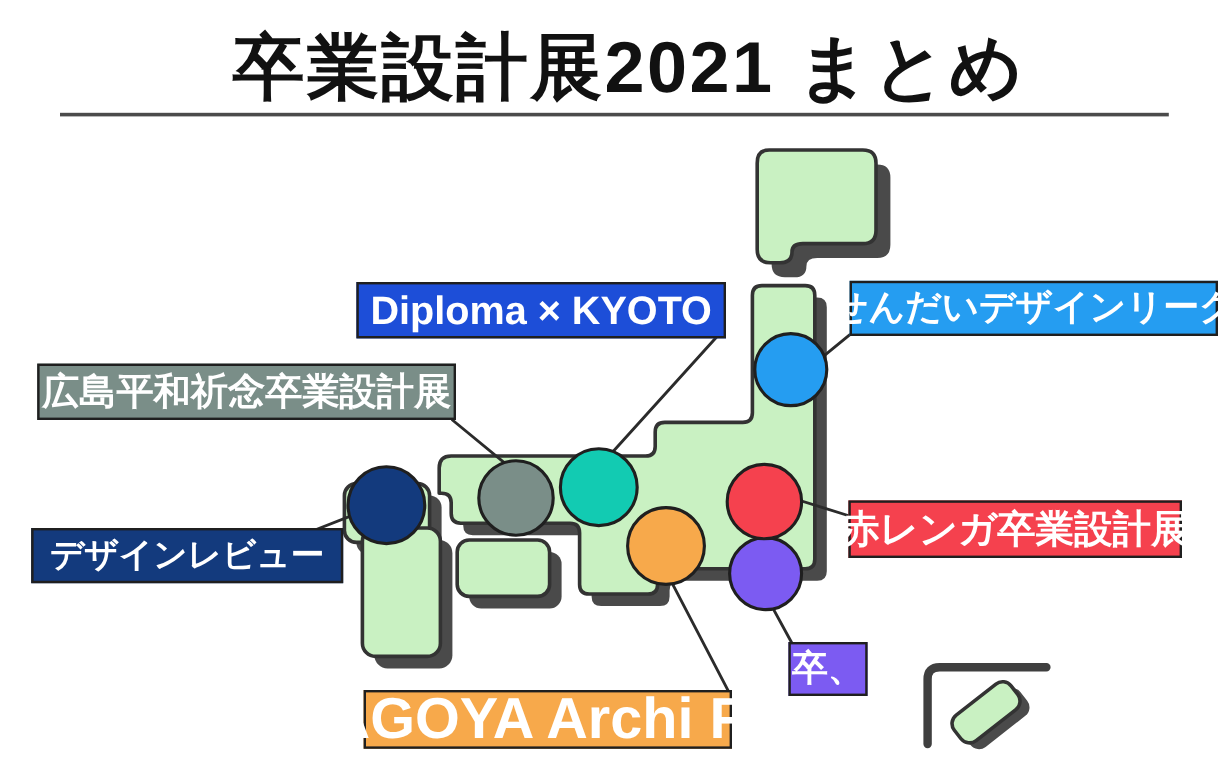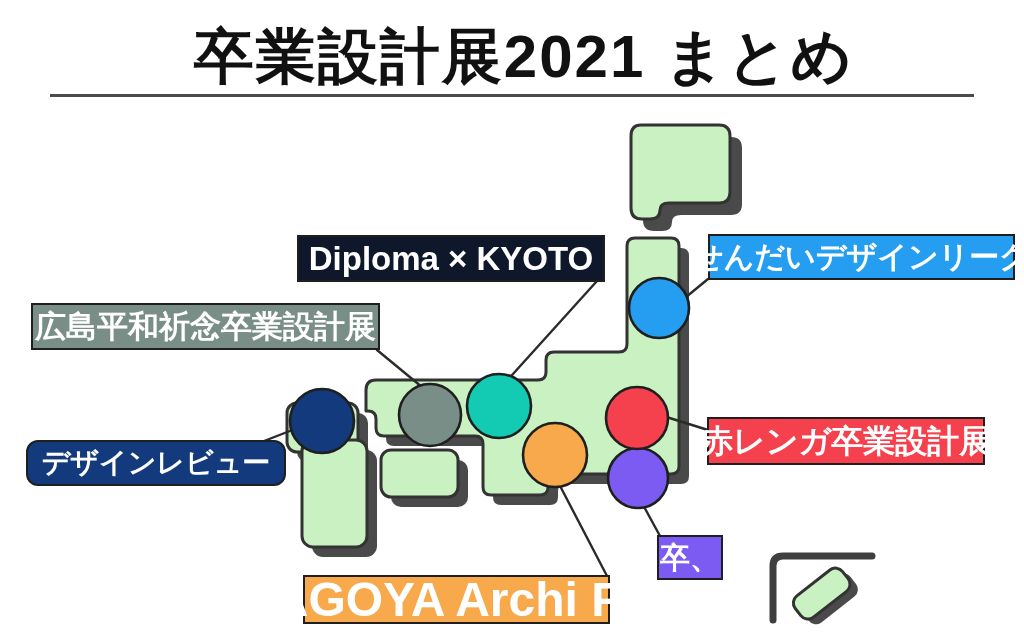--- a/index.html
+++ b/index.html
@@ -73,33 +73,33 @@
       <circle class="marker" cx="638" cy="478" r="30" style="fill: rgb(124, 91, 242);"></circle>
       <circle class="marker" cx="637" cy="418" r="31" style="fill: rgb(245, 65, 78);"></circle>
       <circle class="marker" cx="659" cy="308" r="30" style="fill: rgb(37, 157, 241);"></circle>
       <circle class="marker" cx="499" cy="406" r="32" style="fill: rgb(18, 203, 178);"></circle>
       <circle class="marker" cx="430" cy="415" r="31" style="fill: rgb(122, 142, 136);"></circle>
       <circle class="marker" cx="322" cy="421" r="32" style="fill: rgb(19, 58, 125);"></circle>
       <circle class="marker" cx="555" cy="455" r="32" style="fill: rgb(247, 169, 75);"></circle>
     </g>
   </svg>
 
-  <div class="event-label" style="left: 297px; top: 235px; width: 308px; height: 47px; font-size: 33px; background: #0f172a;">
+  <div class="event-label" style="left: 297px; top: 235px; width: 308px; height: 47px; font-size: 33px; background: #1d4ed8;">
     <span>Diploma × KYOTO</span>
   </div>
 
   <div class="event-label" style="left: 708px; top: 234px; width: 307px; height: 46px; font-size: 30px; background: rgb(37, 157, 241);">
     <span>せんだいデザインリーグ</span>
   </div>
 
   <div class="event-label" style="left: 31px; top: 303px; width: 349px; height: 47px; font-size: 31px; background: rgb(122, 142, 136); align-items: center;">
     <span>広島平和祈念卒業設計展</span>
   </div>
 
-  <div class="event-label" style="left: 26px; top: 440px; width: 260px; height: 46px; font-size: 28px; background: rgb(19, 58, 125); border-radius: 12px;">
+  <div class="event-label" style="left: 26px; top: 440px; width: 260px; height: 46px; font-size: 28px; background: rgb(19, 58, 125);">
     <span>デザインレビュー</span>
   </div>
 
   <div class="event-label" style="left: 707px; top: 417px; width: 278px; height: 48px; font-size: 32px; background: rgb(245, 65, 78);">
     <span>赤レンガ卒業設計展</span>
   </div>
 
   <div class="event-label" style="left: 303px; top: 575px; width: 307px; height: 49px; font-size: 48px; background: rgb(247, 169, 75);">
     <span>NAGOYA Archi Fes</span>
   </div>

